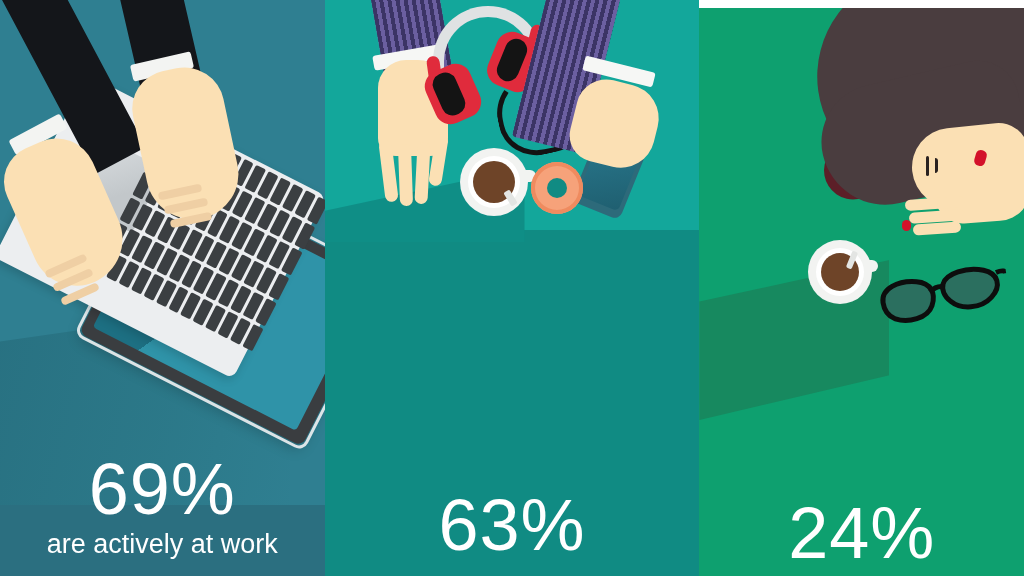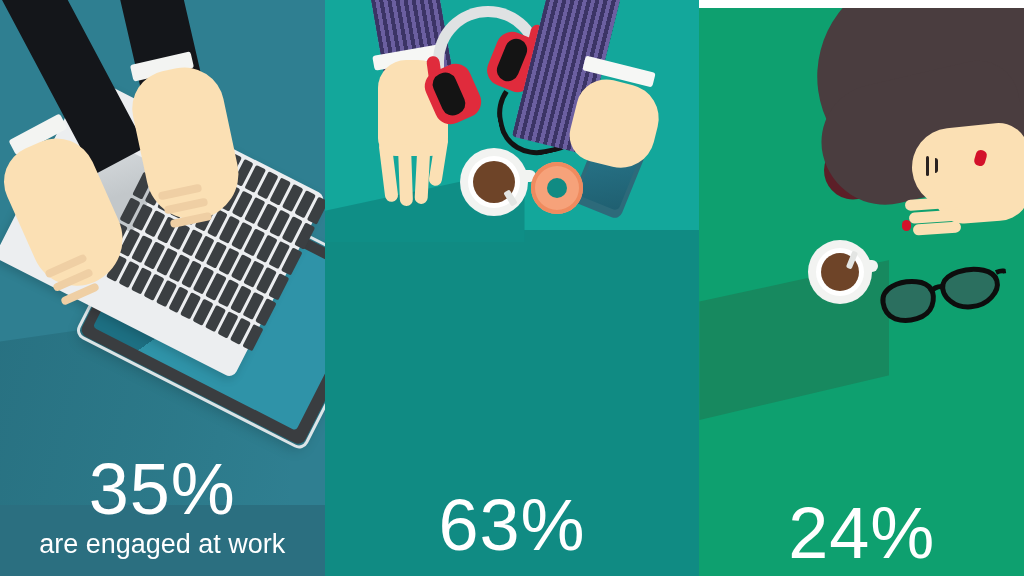--- a/index.html
+++ b/index.html
@@ -284,22 +284,22 @@
       <div class="fnote" style="left:52px; top:276px; width:42px; height:8px; transform:rotate(-24deg);"></div>
       <div class="fnote" style="left:60px; top:290px; width:40px; height:8px; transform:rotate(-24deg);"></div>
 
       <div class="hand hand-r"></div>
       <div class="fnote" style="left:158px; top:188px; width:44px; height:8px; transform:rotate(-12deg);"></div>
       <div class="fnote" style="left:164px; top:202px; width:44px; height:8px; transform:rotate(-12deg);"></div>
       <div class="fnote" style="left:170px; top:216px; width:42px; height:8px; transform:rotate(-12deg);"></div>
     </div>
 
     <div class="caption">
-      <div class="pct">35%</div>
-      <div class="cap-label">are engaged at work</div>
+      <div class="pct">69%</div>
+      <div class="cap-label">are actively at work</div>
     </div>
   </section>
 
   <section class="panel panel-not-engaged">
     <div class="scene">
       <div class="p2-top"></div>
       <div class="p2-bot"></div>
       <div class="p2-shadow"></div>
 
       <div class="sleeve-stripe s2-l"></div>

